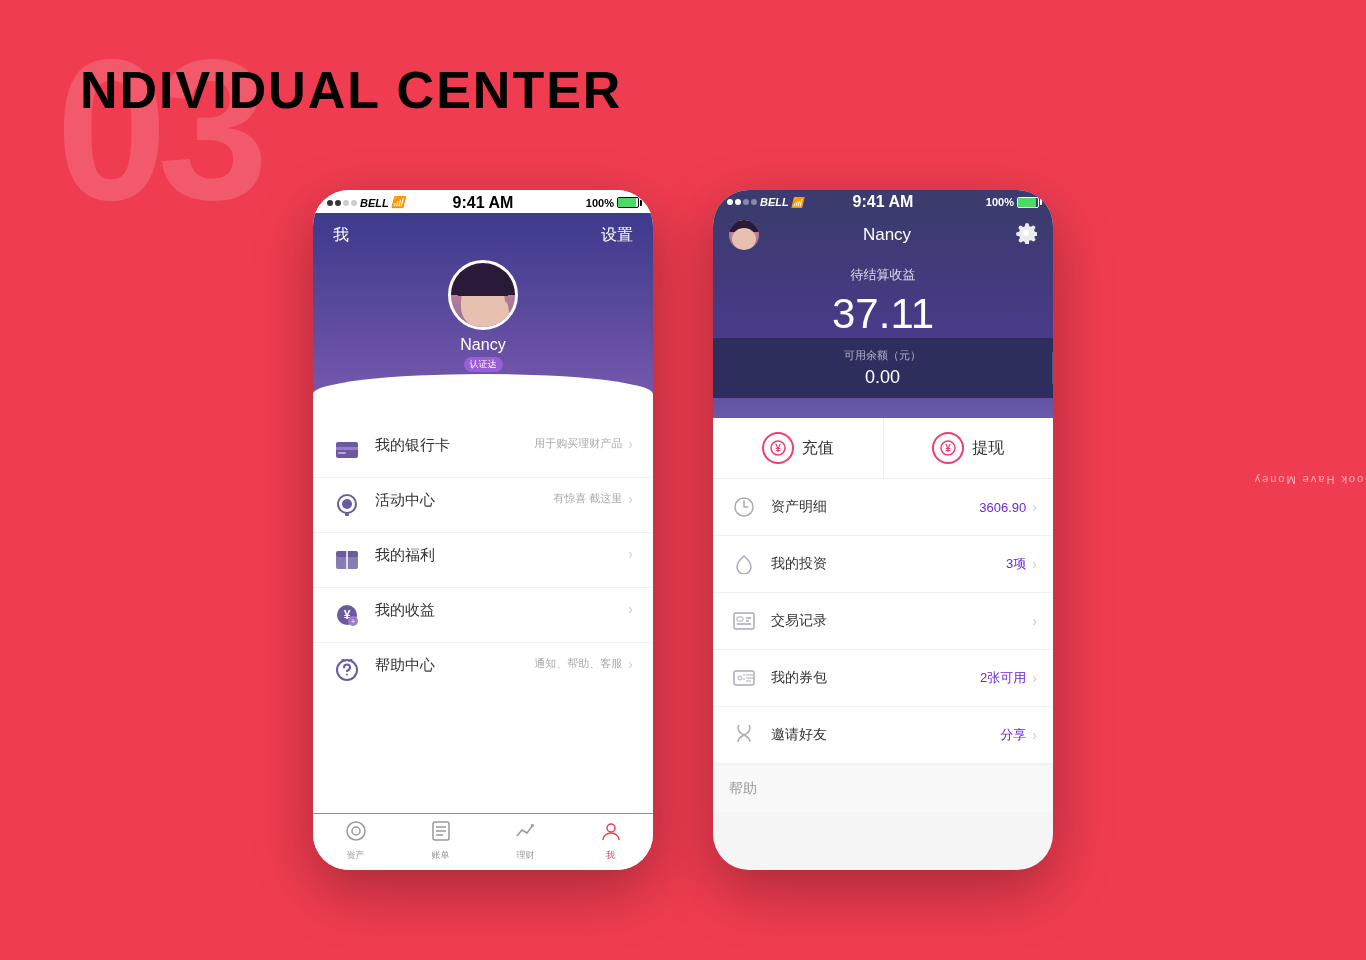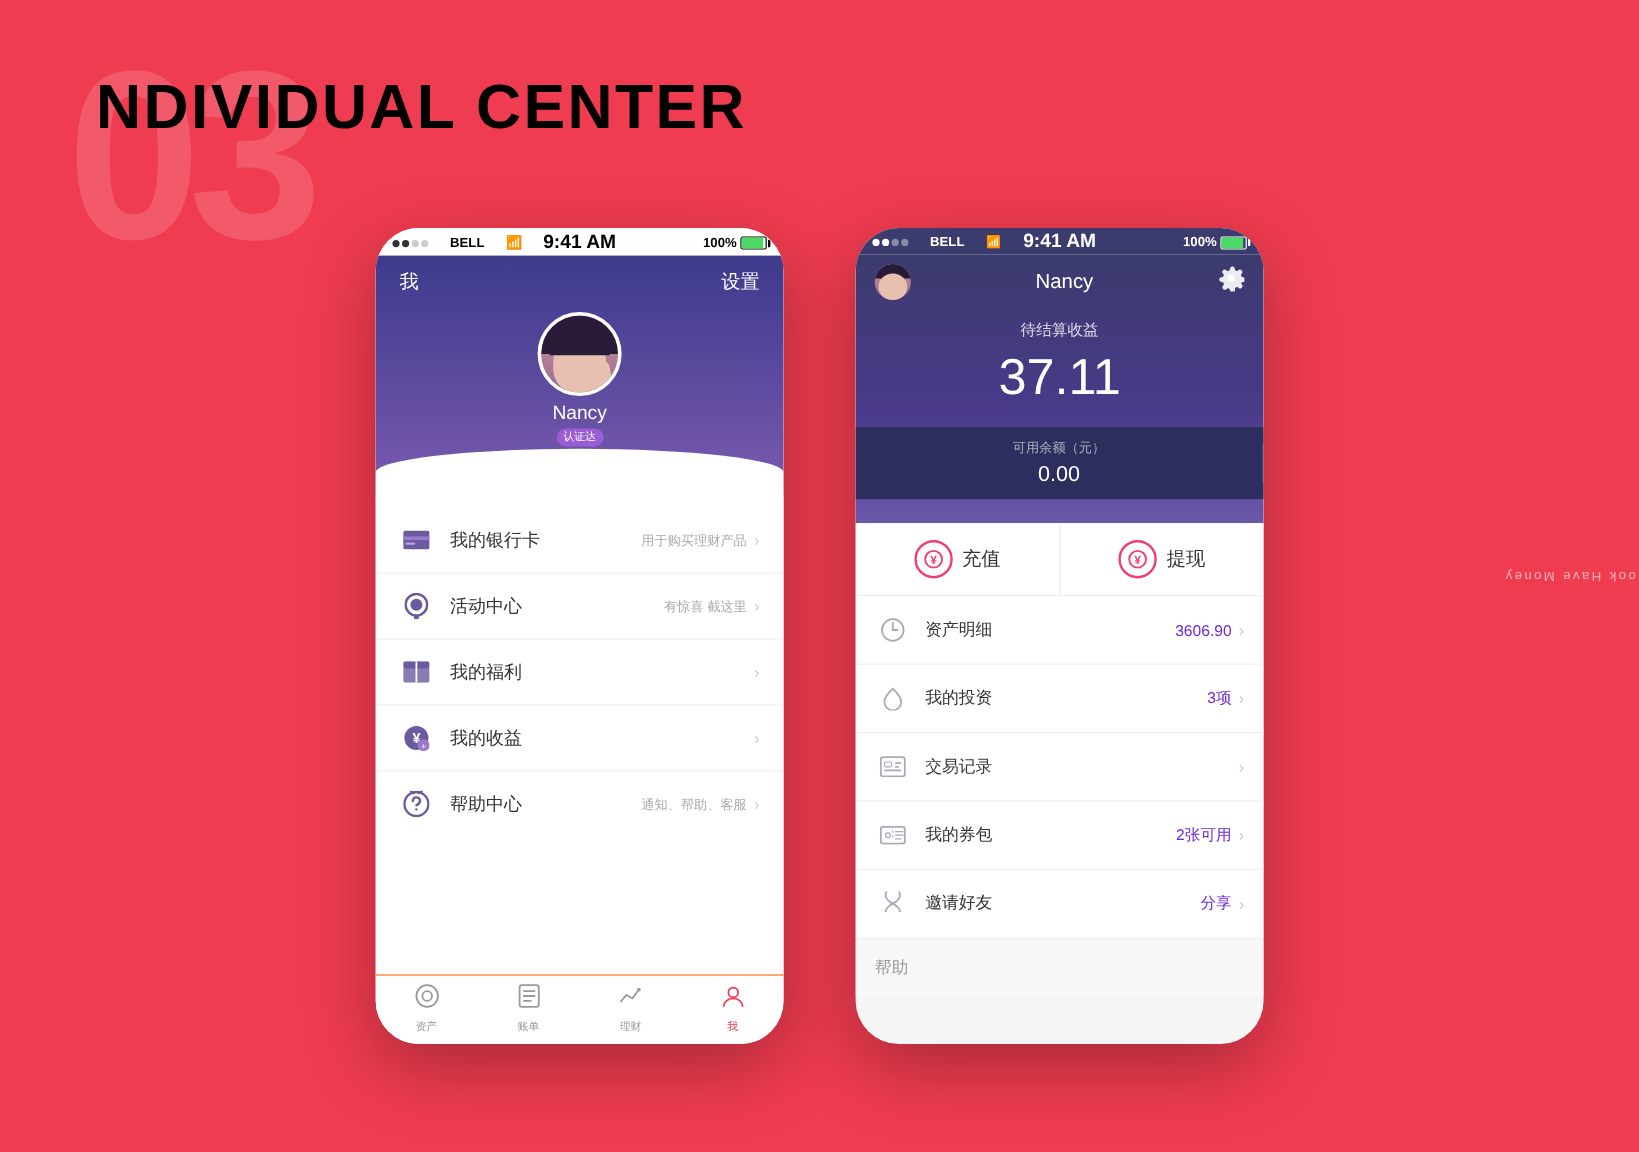--- a/index.html
+++ b/index.html
@@ -86,21 +86,21 @@
       padding: 6px 14px 4px;
       background: white;
       font-size: 11px;
       font-weight: 600;
       min-height: 22px;
     }
     .status-bar.dark {
       background: #3b3b6e;
       color: white;
     }
-    .status-left { display: flex; align-items: center; gap: 18px; }
+    .status-left { display: flex; align-items: center; gap: 3px; font-style: italic; }
     .status-center { position: absolute; left: 50%; transform: translateX(-50%); font-size: 16px; font-weight: 700; }
     .status-right { display: flex; align-items: center; gap: 3px; font-size: 11px; }
     .signal-dots { display: flex; gap: 2px; }
     .signal-dot { width: 6px; height: 6px; border-radius: 50%; background: #333; }
     .signal-dot.filled { background: #333; }
     .signal-dot.empty { background: #ccc; }
     .status-bar.dark .signal-dot.filled { background: white; }
     .status-bar.dark .signal-dot.empty { background: rgba(255,255,255,0.4); }
     .battery-bar {
       width: 22px;
@@ -214,21 +214,21 @@
     }
 
     
     .menu-list {
       flex: 1;
       background: white;
       padding: 10px 0;
     }
     .menu-item {
       display: flex;
-      align-items: center;
+      align-items: flex-start;
       padding: 13px 20px;
       border-bottom: 1px solid #f0f0f0;
       position: relative;
     }
     .menu-icon {
       width: 28px;
       height: 28px;
       margin-right: 14px;
       display: flex;
       align-items: center;
@@ -282,21 +282,21 @@
       justify-content: space-between;
       align-items: center;
       padding: 8px 16px;
       color: white;
     }
     .nav-title { font-size: 17px; color: white; font-weight: 500; }
     .gear-icon { font-size: 20px; color: white; }
 
     .earnings-section {
       text-align: center;
-      padding: 8px 0 18px;
+      padding: 8px 0 0;
     }
     .earnings-label {
       color: rgba(255,255,255,0.8);
       font-size: 13px;
       margin-bottom: 6px;
     }
     .earnings-amount {
       color: white;
       font-size: 42px;
       font-weight: 300;

